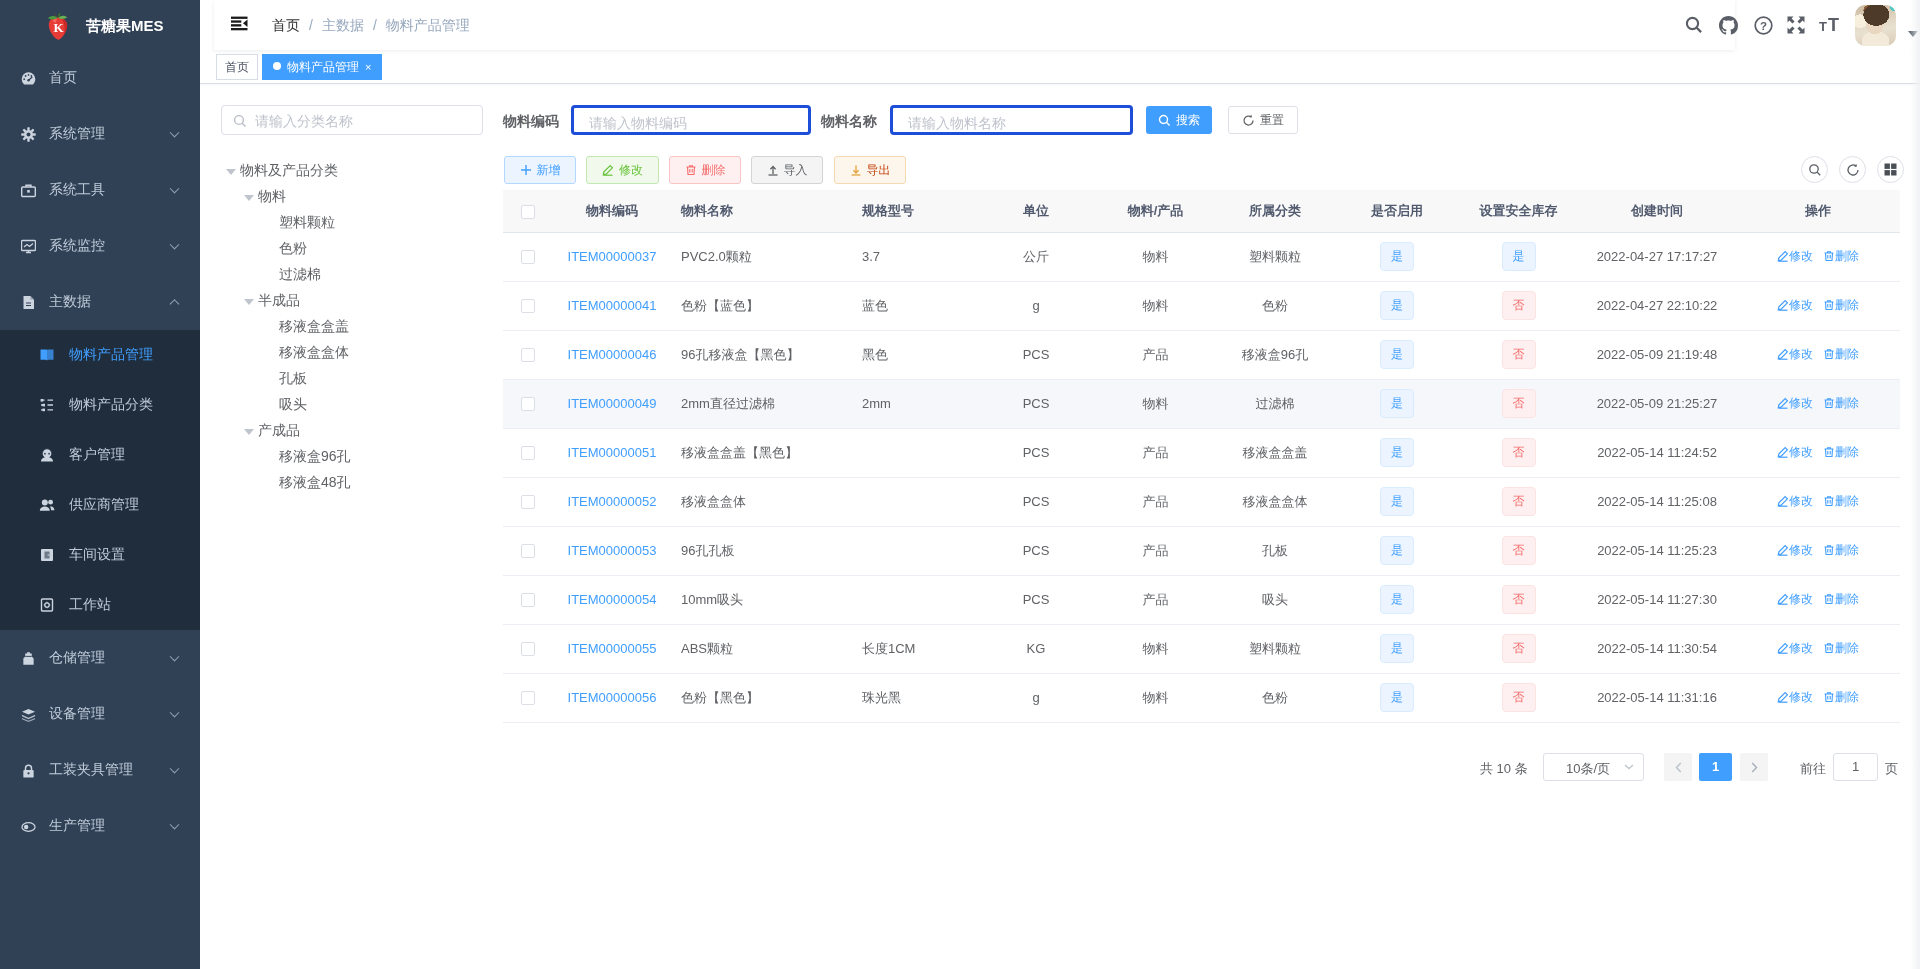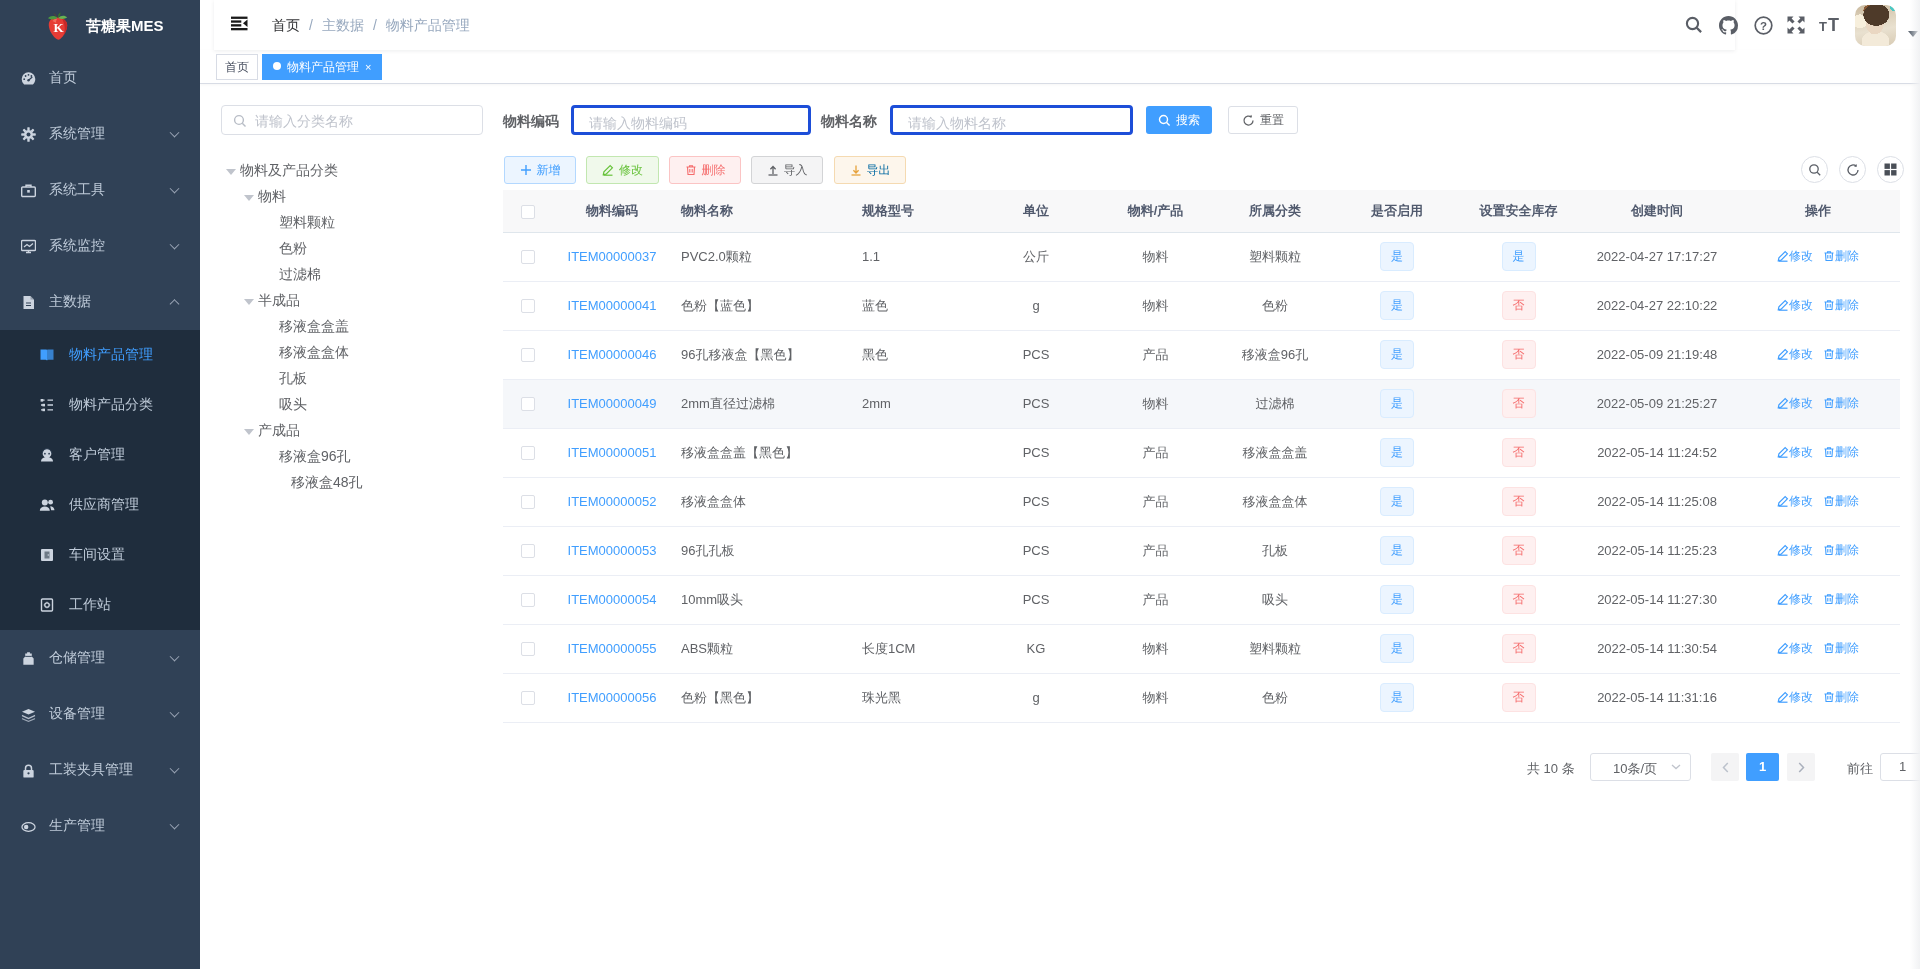--- a/index.html
+++ b/index.html
@@ -24,21 +24,21 @@
 .bc .first{color:#303133;}
 .bc .sep{margin:0 9px;color:#97a8be;}
 .nbi{position:absolute;top:0;height:50px;display:flex;align-items:center;justify-content:center;width:34px;}
 .avatar{position:absolute;left:1641px;top:5px;width:41px;height:41px;border-radius:10px;overflow:hidden;}
 .caret{position:absolute;left:1694px;top:31px;width:0;height:0;border:5px solid transparent;border-top:6px solid #646d78;}
 .tagsbar{position:absolute;left:0;top:50px;width:1720px;height:34px;background:#fff;border-bottom:1px solid #d8dce5;box-shadow:0 1px 3px 0 rgba(0,0,0,.04);z-index:2;}
 .tag{position:absolute;top:4px;height:26px;line-height:24px;font-size:12px;padding:0 8px;border:1px solid #d8dce5;background:#fff;color:#495060;}
 .tag.act{background:#409eff;border-color:#409eff;color:#fff;padding:0 10px;}
 .tag.act .dot{display:inline-block;width:8px;height:8px;border-radius:50%;background:#fff;margin-right:6px;position:relative;top:-1px;}
 .tag .x{margin-left:6px;font-size:11px;}
-.content{position:absolute;left:0;top:85px;width:1468px;height:884px;background:#fff;padding-left:47px;}
+.content{position:absolute;left:0;top:85px;width:1468px;height:884px;background:#fff;}
 
 .tsearch{position:absolute;left:21px;top:20px;width:262px;height:30px;border:1px solid #dcdfe6;border-radius:4px;background:#fff;}
 .tsearch .ph{position:absolute;left:33px;top:7px;font-size:14px;color:#bfc3cc;}
 .tsearch svg{position:absolute;left:11px;top:8px;}
 .tree{position:absolute;left:0px;top:73px;font-size:14px;color:#606266;}
 .tn{height:26px;display:flex;align-items:center;}
 .tcaret{width:0;height:0;border:5px solid transparent;border-top:6px solid #c0c4cc;margin-right:0px;position:relative;top:3px;}
 
 .flabel{position:absolute;font-size:14px;font-weight:bold;color:#606266;top:28px;}
 .finput{position:absolute;top:20px;height:30px;border:3px solid #1d4ed8;border-radius:4px;background:#fff;font-size:14px;color:#bfc3cc;}
@@ -323,21 +323,21 @@
           <span style="margin-left:0px">吸头</span>
         </div>
 <div class="tn" style="padding-left:44px">
           <span class="tcaret"></span>
           <span style="margin-left:4px">产成品</span>
         </div>
 <div class="tn" style="padding-left:79px">
           <span style="margin-left:0px">移液盒96孔</span>
         </div>
 <div class="tn" style="padding-left:79px">
-          <span style="margin-left:12px">移液盒48孔</span>
+          <span style="margin-left:0px">移液盒48孔</span>
         </div>
 </div>
 
 <span class="flabel" style="left:303px;">物料编码</span>
 <div class="finput" style="left:371px;width:240px;">
         <span>请输入物料编码</span>
       </div>
 <span class="flabel" style="left:621px;">物料名称</span>
 <div class="finput" style="left:690px;width:243px;">
         <span>请输入物料名称</span>
@@ -357,21 +357,21 @@
           <path d="M8.2 1.6l2.2 2.2-6.3 6.3-2.8.6.6-2.8z" fill="none" stroke="#67c23a" stroke-width="1.2"></path>
           <path d="M1.5 11.2h9" stroke="#67c23a" stroke-width="1.2"></path>
         </svg>修改</div>
 <div class="btn" style="left:469px;top:71px;width:72px;background:#fef0f0;color:#f56c6c;border:1px solid #fbc4c4;"><svg width="12" height="12" viewBox="0 0 12 12" style="">
           <path d="M1.5 3h9M4.5 3V1.8h3V3M2.5 3l.5 7.5h6L9.5 3M4.8 5v3.6M7.2 5v3.6" fill="none" stroke="#f56c6c" stroke-width="1.1"></path>
         </svg>删除</div>
 <div class="btn" style="left:551px;top:71px;width:72px;background:#f4f4f5;color:#606266;border:1px solid #d3d4d6;"><svg width="12" height="12" viewBox="0 0 12 12" style="">
           <path d="M6 10V2.8M3.4 5.2L6 2.5l2.6 2.7" fill="none" stroke="#606266" stroke-width="1.3"></path>
           <path d="M1.5 11h9" stroke="#606266" stroke-width="1.3"></path>
         </svg>导入</div>
-<div class="btn" style="left:634px;top:71px;width:72px;background:#fdf6ec;color:#0369a1;border:1px solid #f5dab1;"><svg width="12" height="12" viewBox="0 0 12 12" style="">
+<div class="btn" style="left:634px;top:71px;width:72px;background:#fdf6ec;color:#c2410c;border:1px solid #f5dab1;"><svg width="12" height="12" viewBox="0 0 12 12" style="">
           <path d="M6 1.5v7.2M3.4 6.3L6 9l2.6-2.7" fill="none" stroke="#e6a23c" stroke-width="1.3"></path>
           <path d="M1.5 11h9" stroke="#e6a23c" stroke-width="1.3"></path>
         </svg>导出</div>
 <div class="circ" style="left:1601px;">
         <svg width="14" height="14" viewBox="0 0 14 14" style="">
           <circle cx="6" cy="6" r="4.2" fill="none" stroke="#5a5e66" stroke-width="1.3"></circle>
           <path d="M9.2 9.2l3 3" stroke="#5a5e66" stroke-width="1.3"></path>
         </svg>
       </div>
 <div class="circ" style="left:1639px;">
@@ -416,21 +416,21 @@
             <th>所属分类</th>
             <th>是否启用</th>
             <th>设置安全库存</th>
             <th>创建时间</th>
             <th>操作</th>
           </tr>
 <tr>
             <td><span class="cb"></span></td>
             <td><span class="link">ITEM00000037</span></td>
             <td class="l">PVC2.0颗粒</td>
-            <td class="l">1.1</td>
+            <td class="l">3.7</td>
             <td>公斤</td>
             <td>物料</td>
             <td>塑料颗粒</td>
             <td><span class="ytag">是</span></td>
             <td><span class="ytag">是</span></td>
             <td>2022-04-27 17:17:27</td>
             <td><span class="op"><svg width="12" height="12" viewBox="0 0 12 12" style="">
                   <path d="M8.2 1.6l2.2 2.2-6.3 6.3-2.8.6.6-2.8z" fill="none" stroke="#409eff" stroke-width="1.2"></path>
                   <path d="M1.5 11.2h9" stroke="#409eff" stroke-width="1.2"></path>
                 </svg>修改&nbsp;&nbsp;&nbsp;<svg width="12" height="12" viewBox="0 0 12 12" style="">

